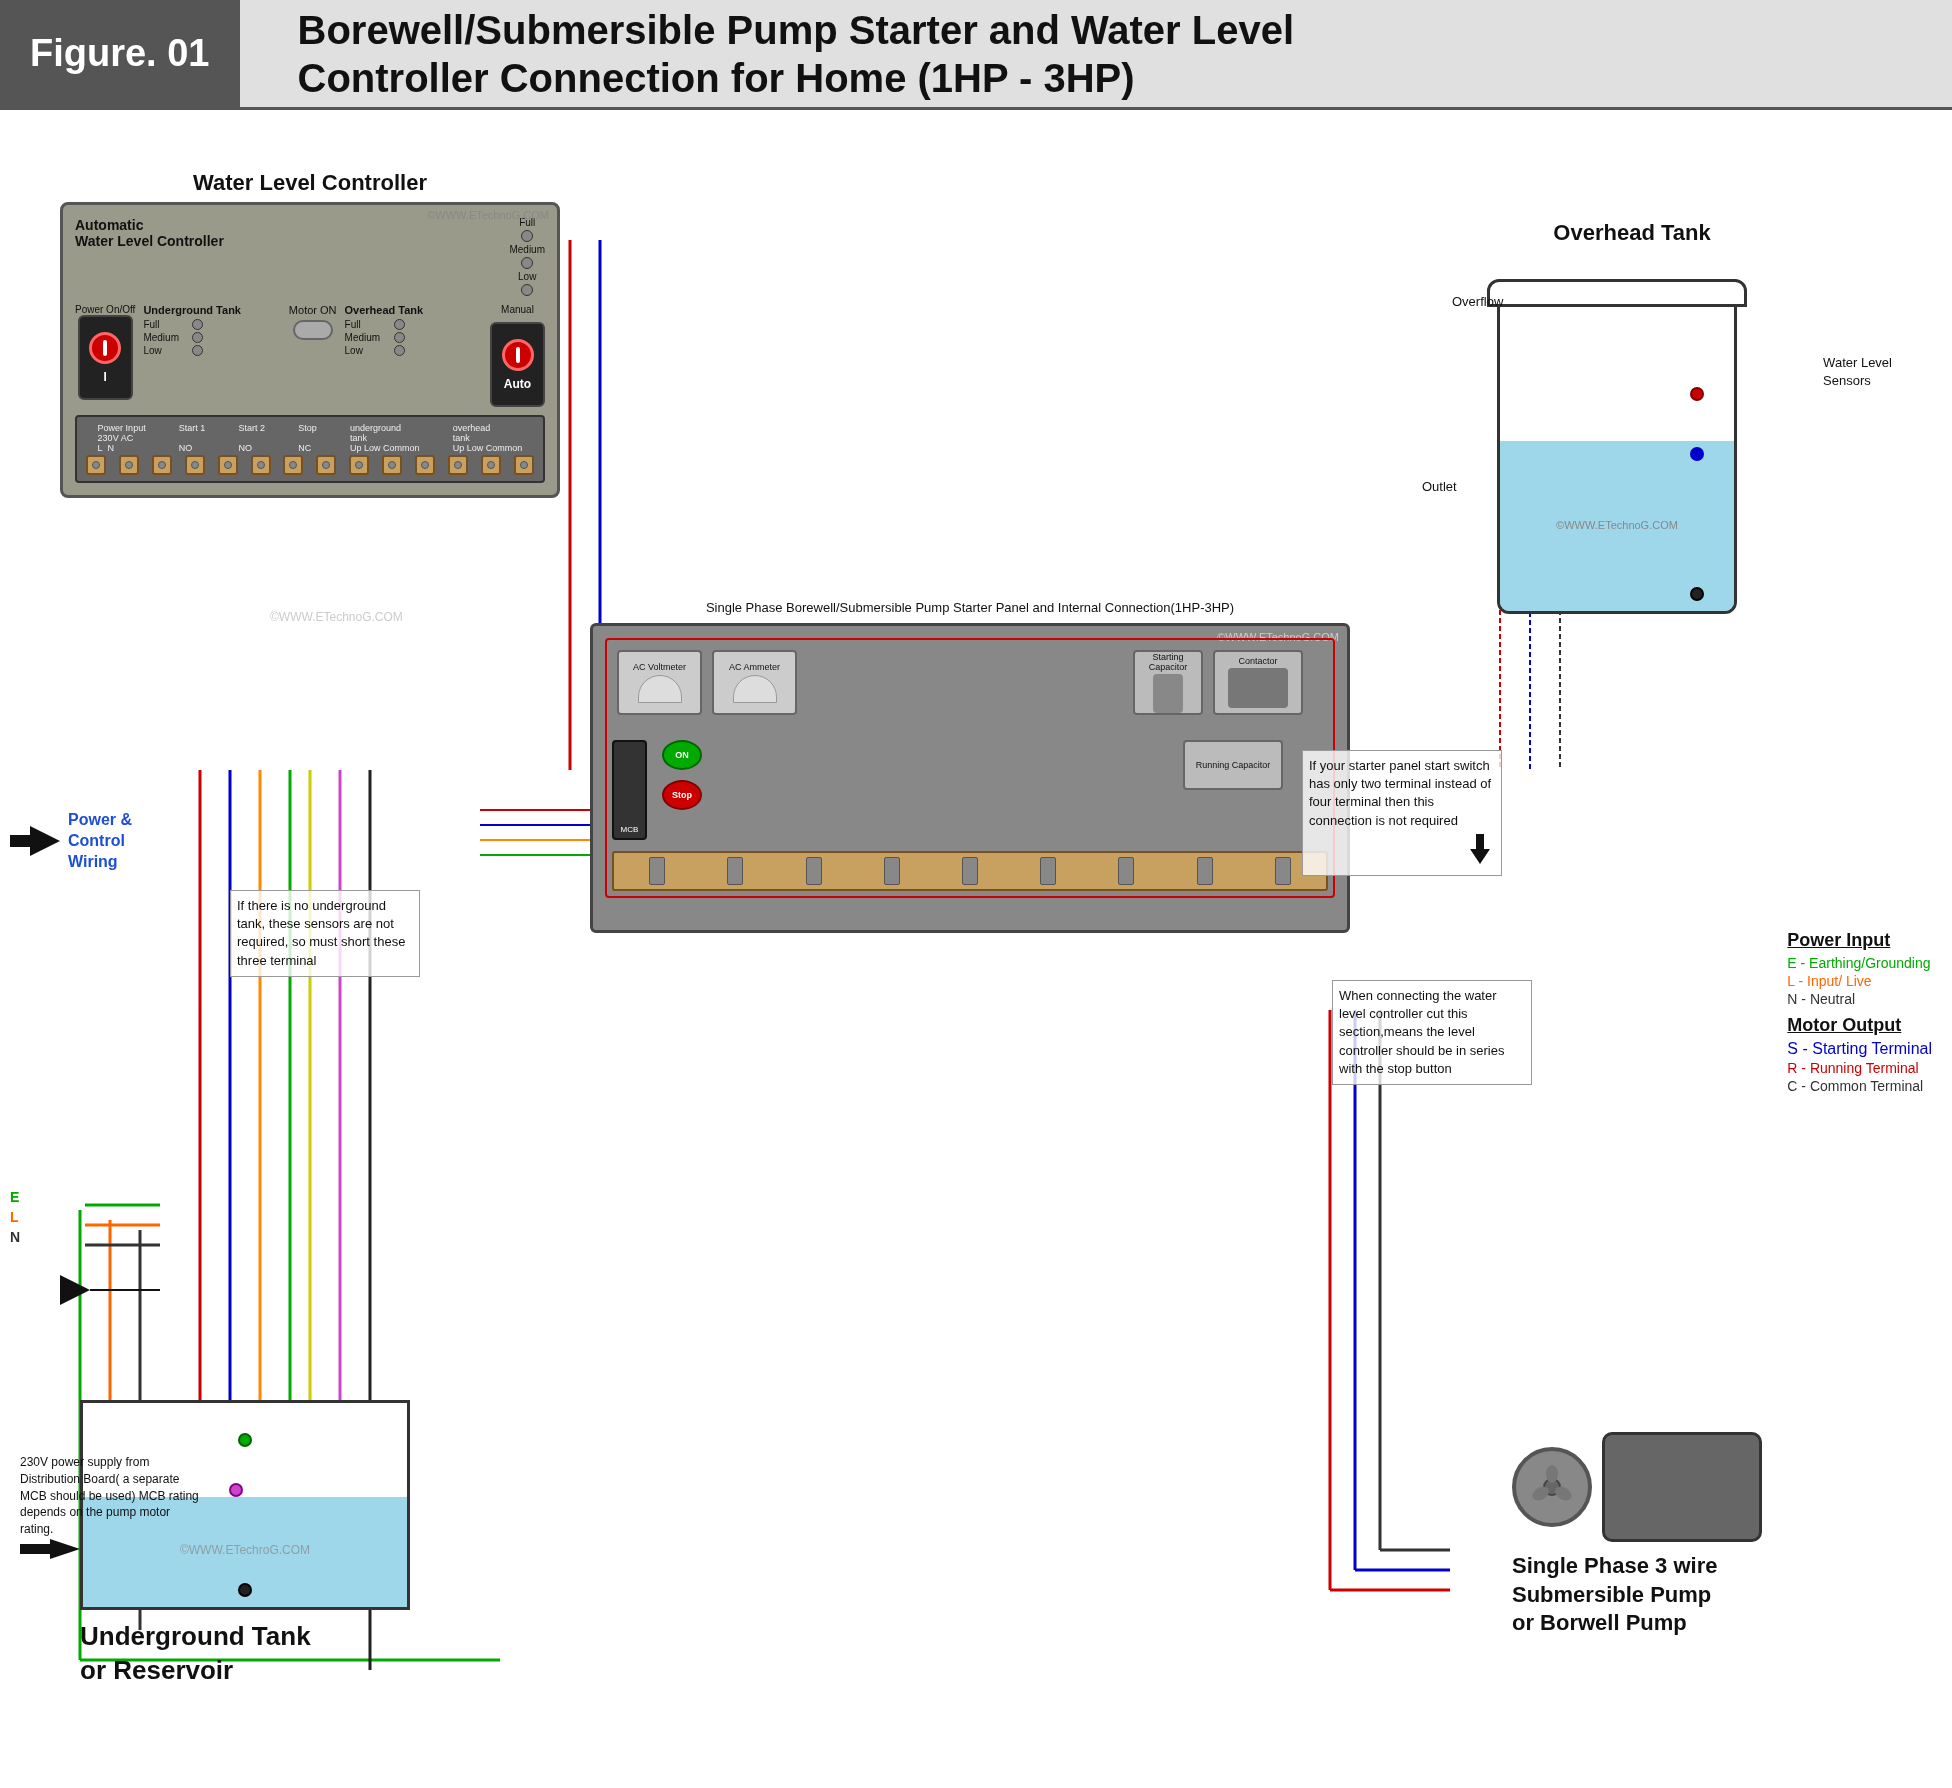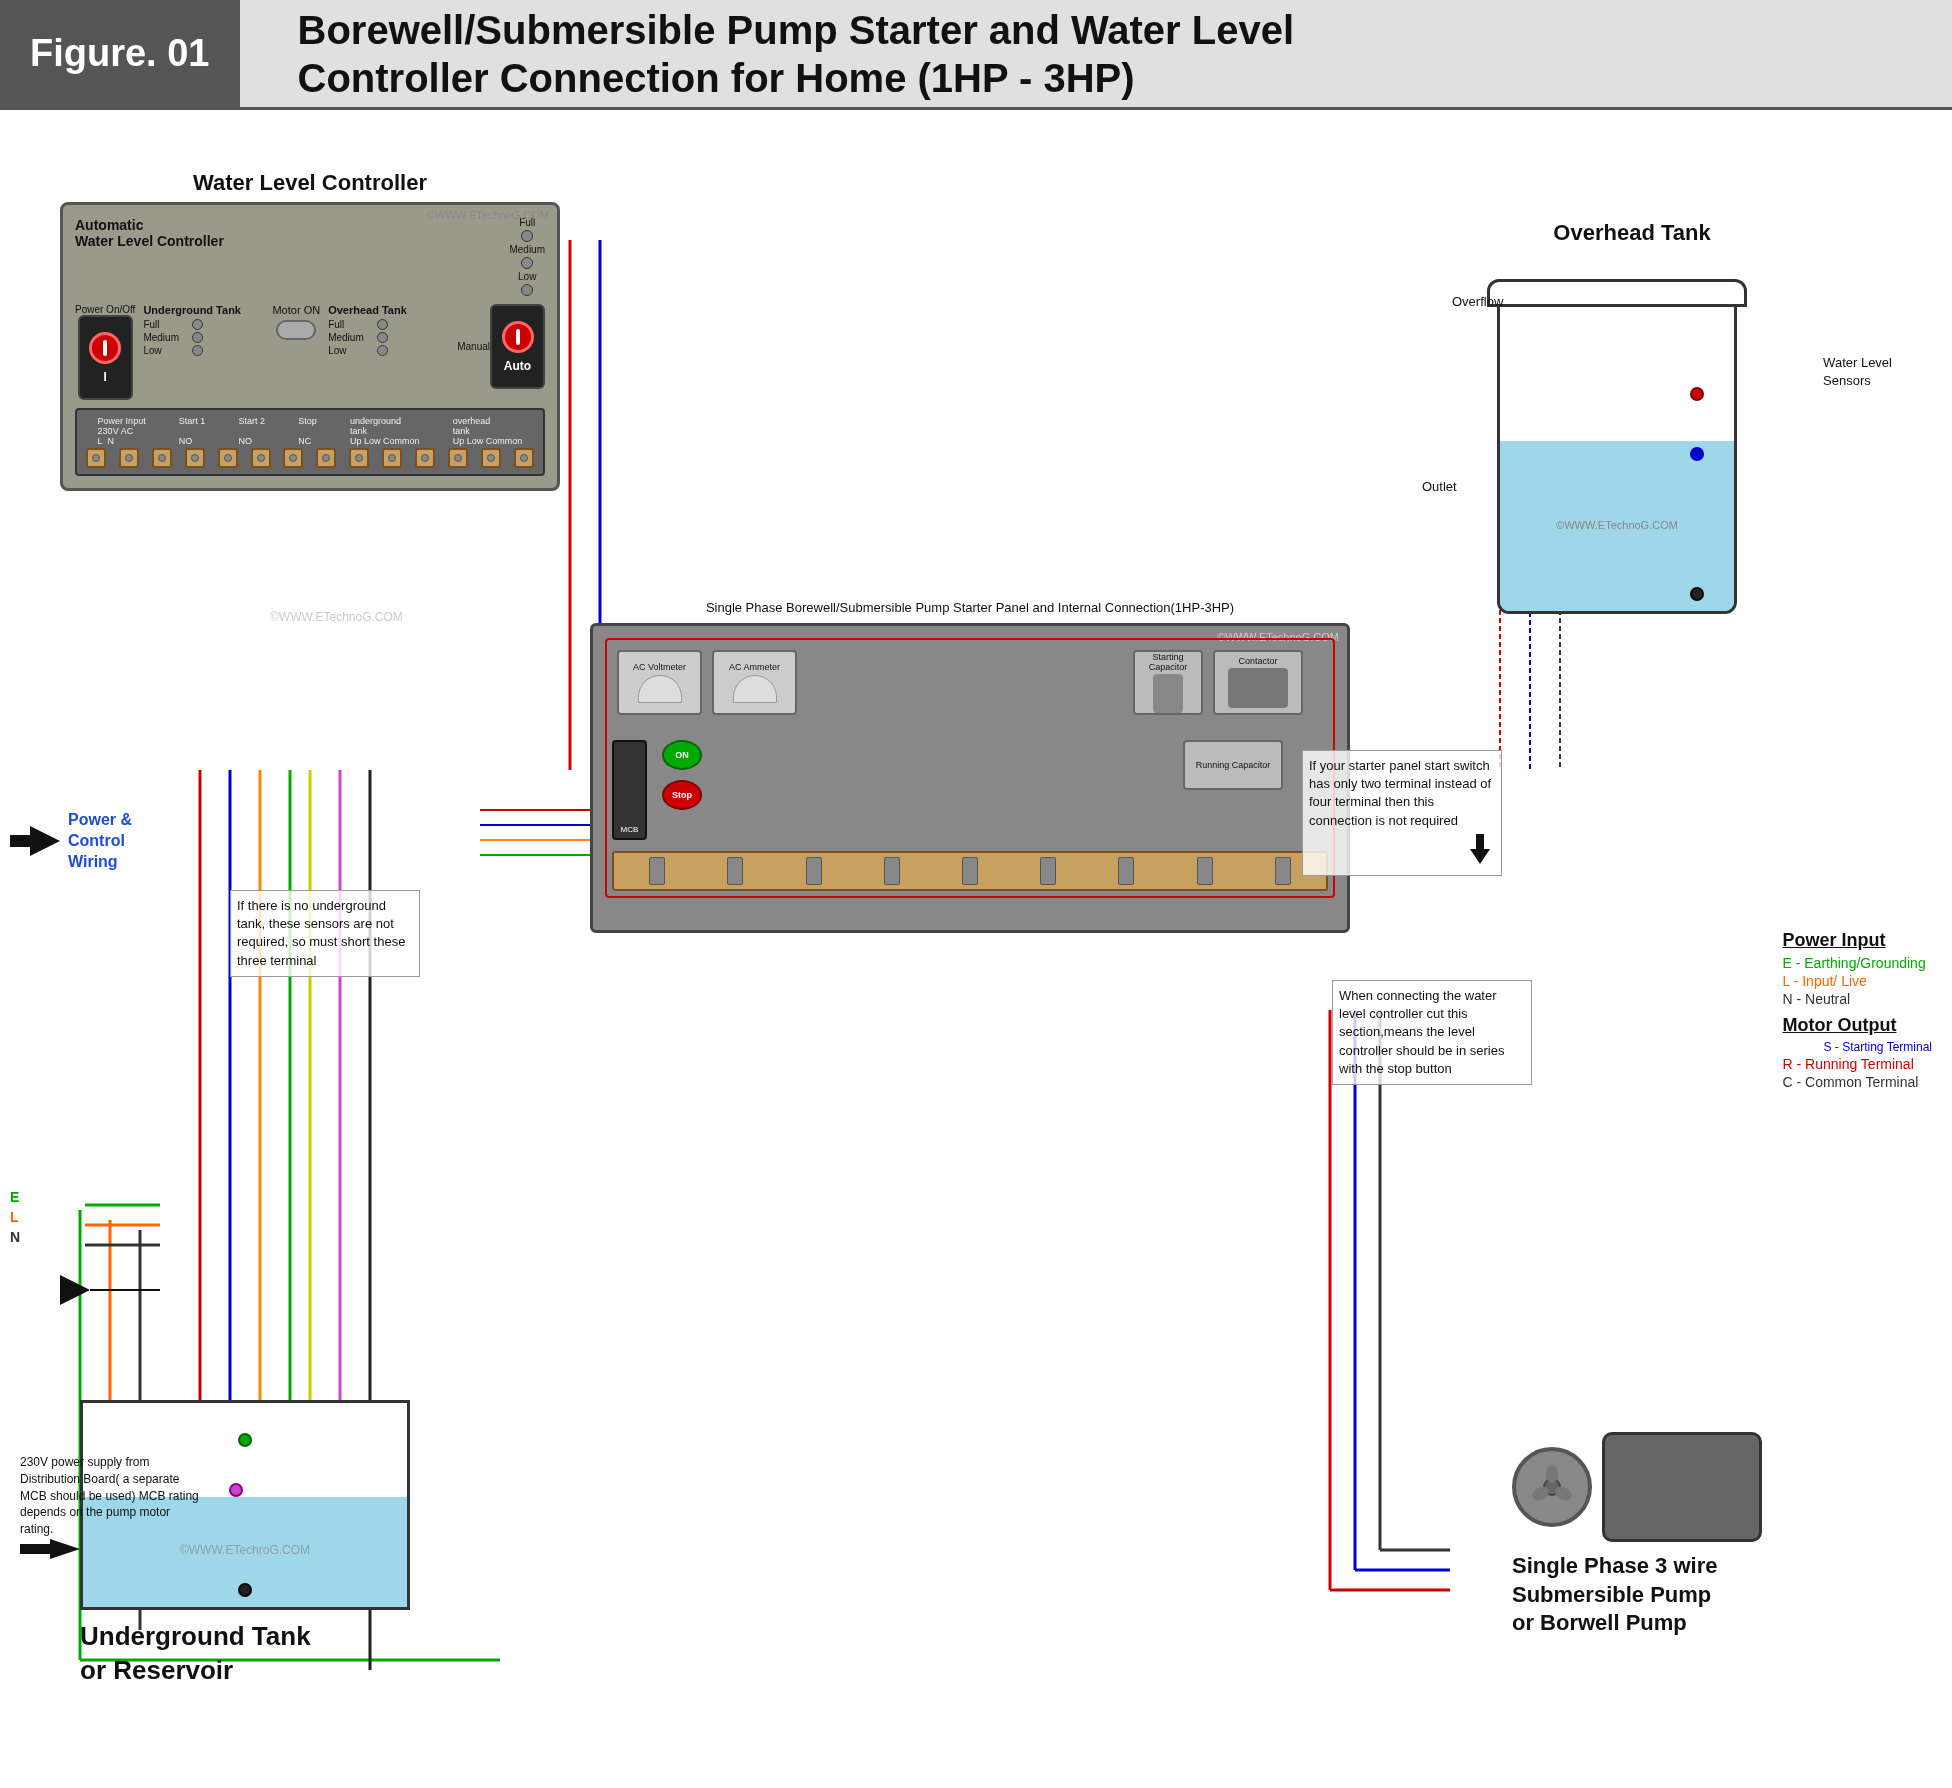--- a/index.html
+++ b/index.html
@@ -216,21 +216,21 @@
           <div style="display:flex;align-items:center;gap:4px;margin-bottom:2px;">
             <div style="font-size:10px;color:#111;width:45px;">Medium</div>
             <div style="width:11px;height:11px;border-radius:50%;background:#888;border:1px solid #333;"></div>
           </div>
           <div style="display:flex;align-items:center;gap:4px;">
             <div style="font-size:10px;color:#111;width:45px;">Low</div>
             <div style="width:11px;height:11px;border-radius:50%;background:#888;border:1px solid #333;"></div>
           </div>
         </div>
 
-        <div style="display:flex;flex-direction:row;align-items:center;">
+        <div style="display:flex;flex-direction:column;align-items:center;gap:7px;">
           <div style="font-size:10px;color:#111;text-align:center;">Manual</div>
           <div style="width:55px;height:85px;background:#222;border:2px solid #444;border-radius:6px;display:flex;flex-direction:column;align-items:center;justify-content:center;gap:6px;">
             <div style="width:32px;height:32px;background:#cc0000;border-radius:50%;border:3px solid #ff6666;display:flex;align-items:center;justify-content:center;">
               <div style="width:4px;height:16px;background:white;border-radius:2px;"></div>
             </div>
             <div style="font-size:12px;color:white;font-weight:bold;">Auto</div>
           </div>
         </div>
       </div>
 
@@ -447,21 +447,21 @@
       <div>or Borwell Pump</div>
     </div>
   </div>
 
   <div style="position:absolute;right:20px;top:820px;">
     <div style="font-size:18px;font-weight:bold;color:#111;text-decoration:underline;margin-bottom:4px;">Power Input</div>
     <div style="font-size:14px;margin-bottom:2px;color:#00aa00;">E - Earthing/Grounding</div>
     <div style="font-size:14px;margin-bottom:2px;color:#ff6600;">L - Input/ Live</div>
     <div style="font-size:14px;margin-bottom:8px;color:#333;">N - Neutral</div>
     <div style="font-size:18px;font-weight:bold;color:#111;text-decoration:underline;margin-bottom:4px;">Motor Output</div>
-    <div style="font-size:12px;margin-bottom:2px;color:#0000cc;margin-left:41px;">S - Starting Terminal</div>
+    <div style="font-size:16px;margin-bottom:2px;color:#0000cc;">S - Starting Terminal</div>
     <div style="font-size:14px;margin-bottom:2px;color:#cc0000;">R - Running Terminal</div>
     <div style="font-size:14px;color:#333;">C - Common Terminal</div>
   </div>
 
   <div style="position:absolute;left:20px;bottom:250px;max-width:180px;font-size:12px;color:#111;line-height:1.4;">230V power supply from Distribution Board( a separate MCB should be used) MCB rating depends on the pump motor rating.</div>
 
   <div style="position:absolute;left:20px;bottom:220px;">
     <svg width="60" height="30">
       <polygon points="60,15 30,5 30,25" fill="#111"></polygon>
       <rect x="0" y="10" width="32" height="10" fill="#111"></rect>

